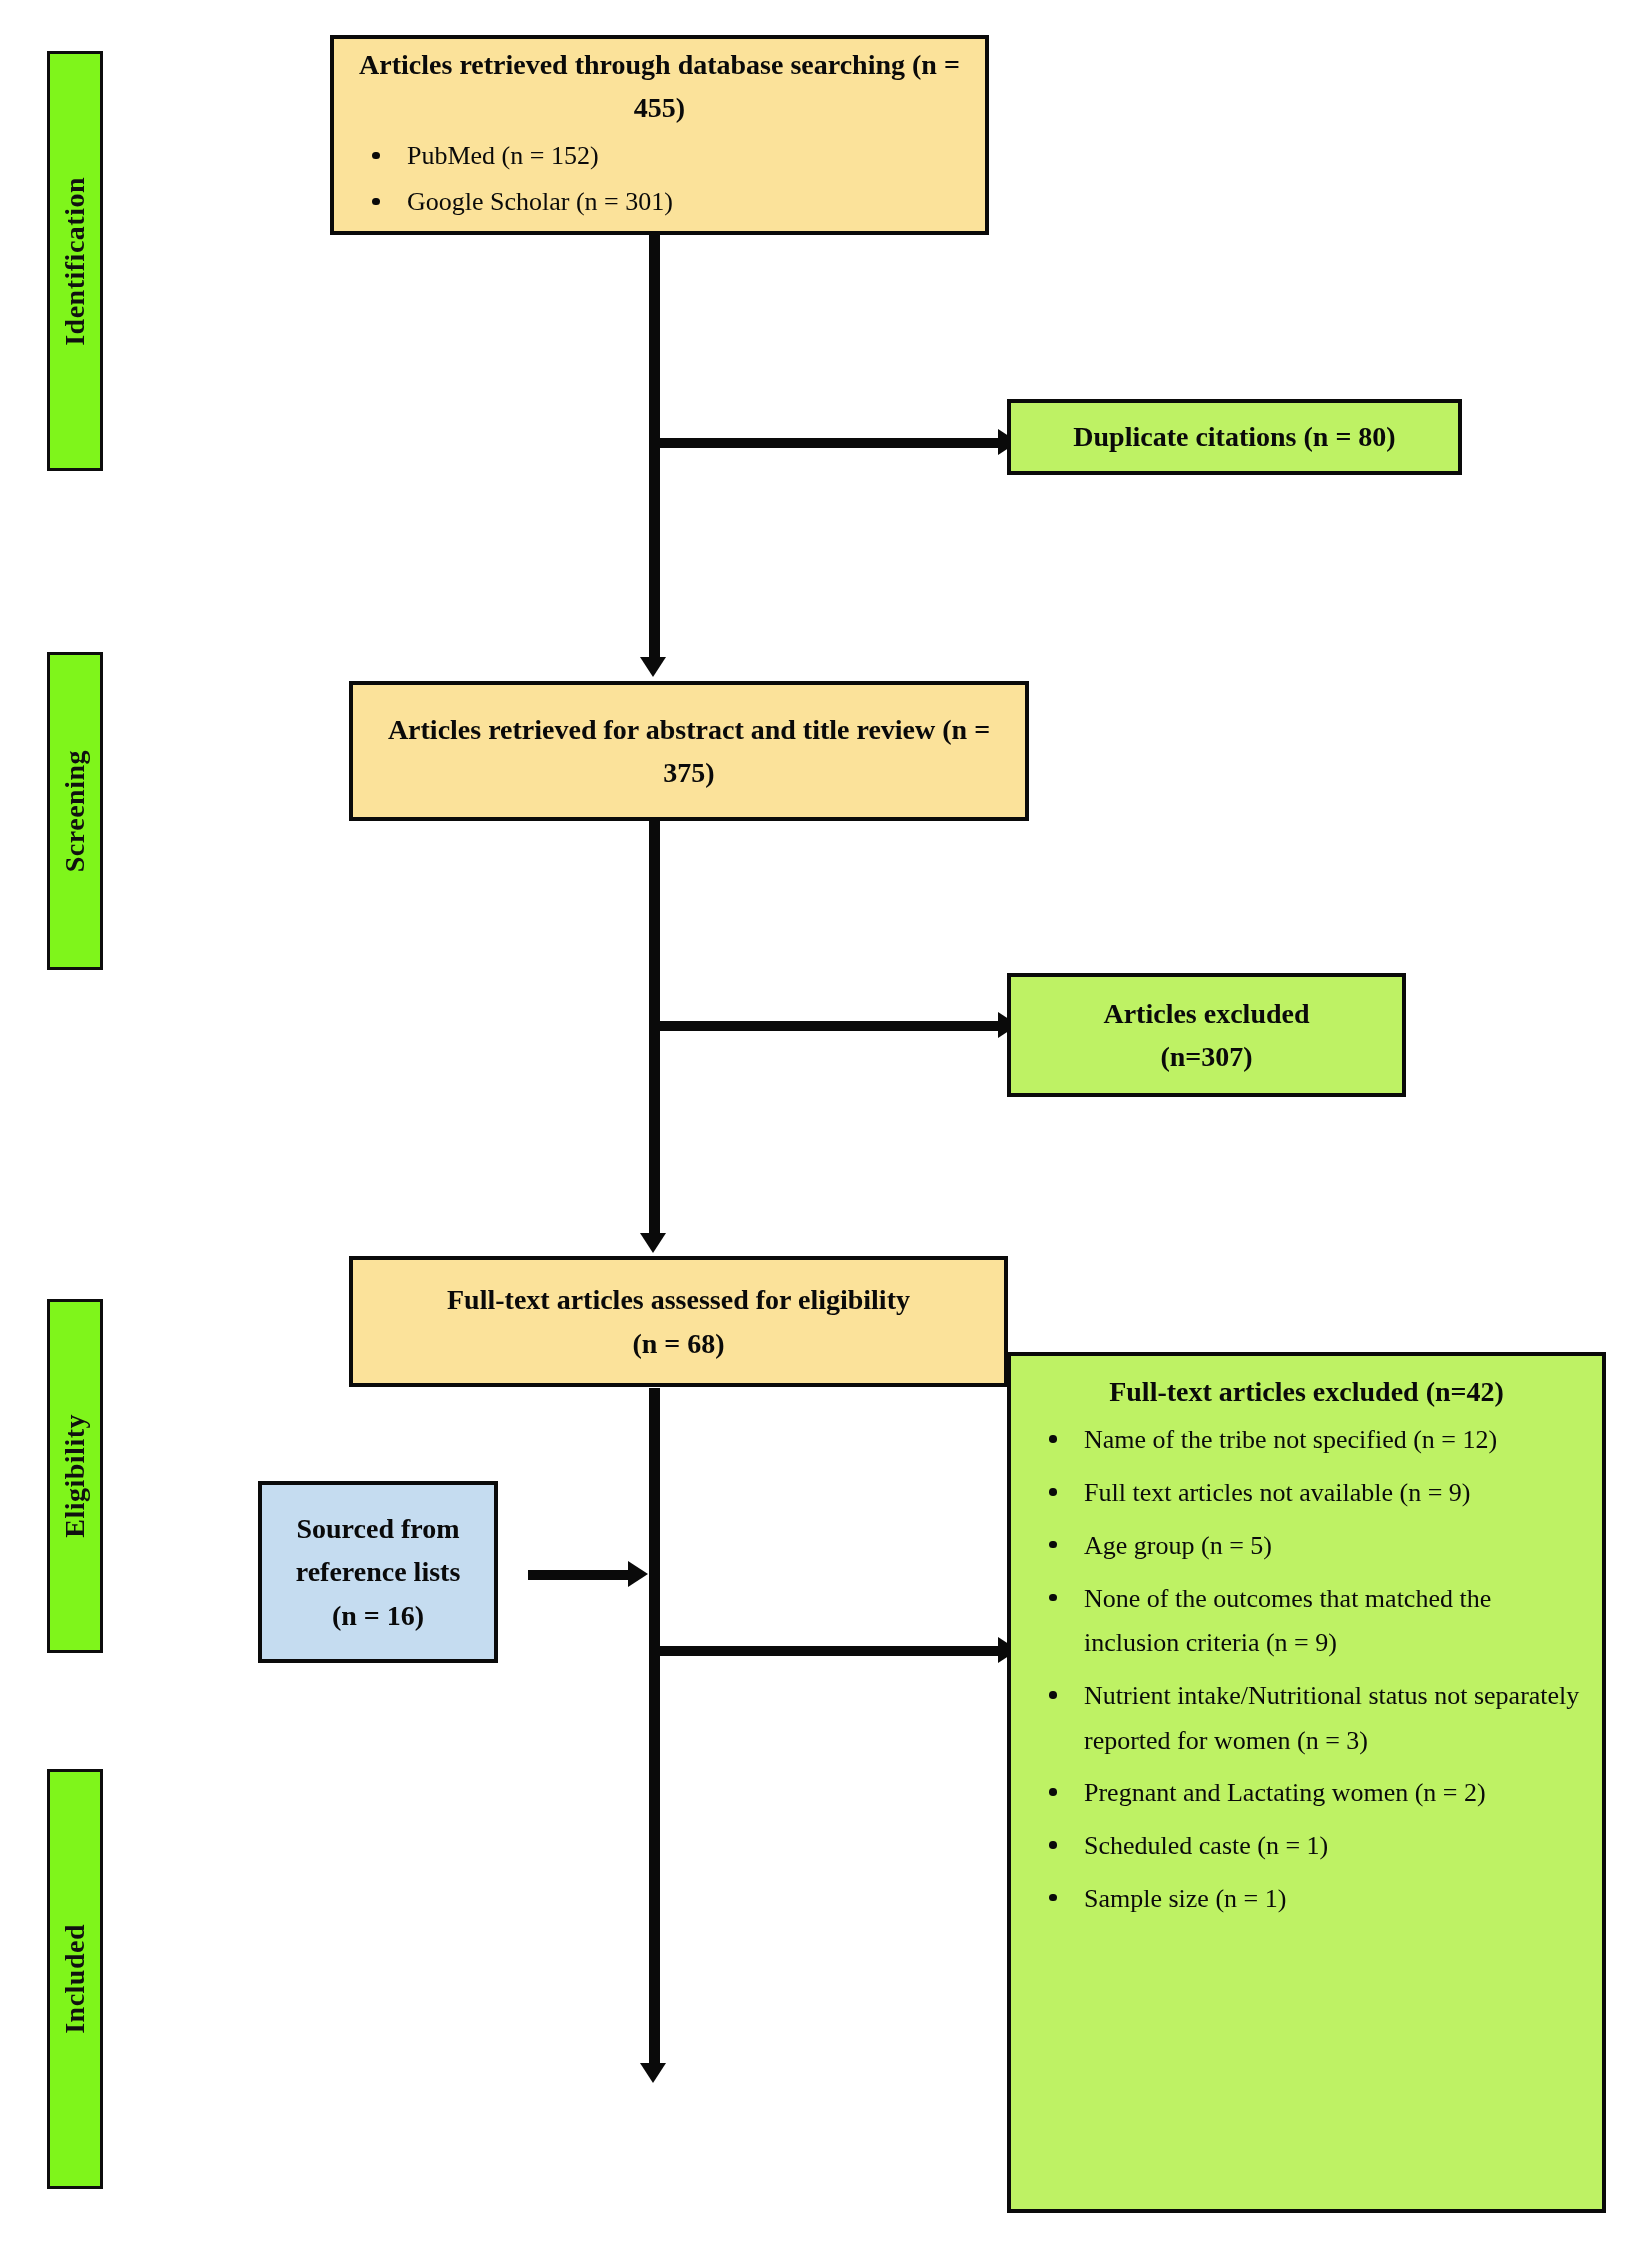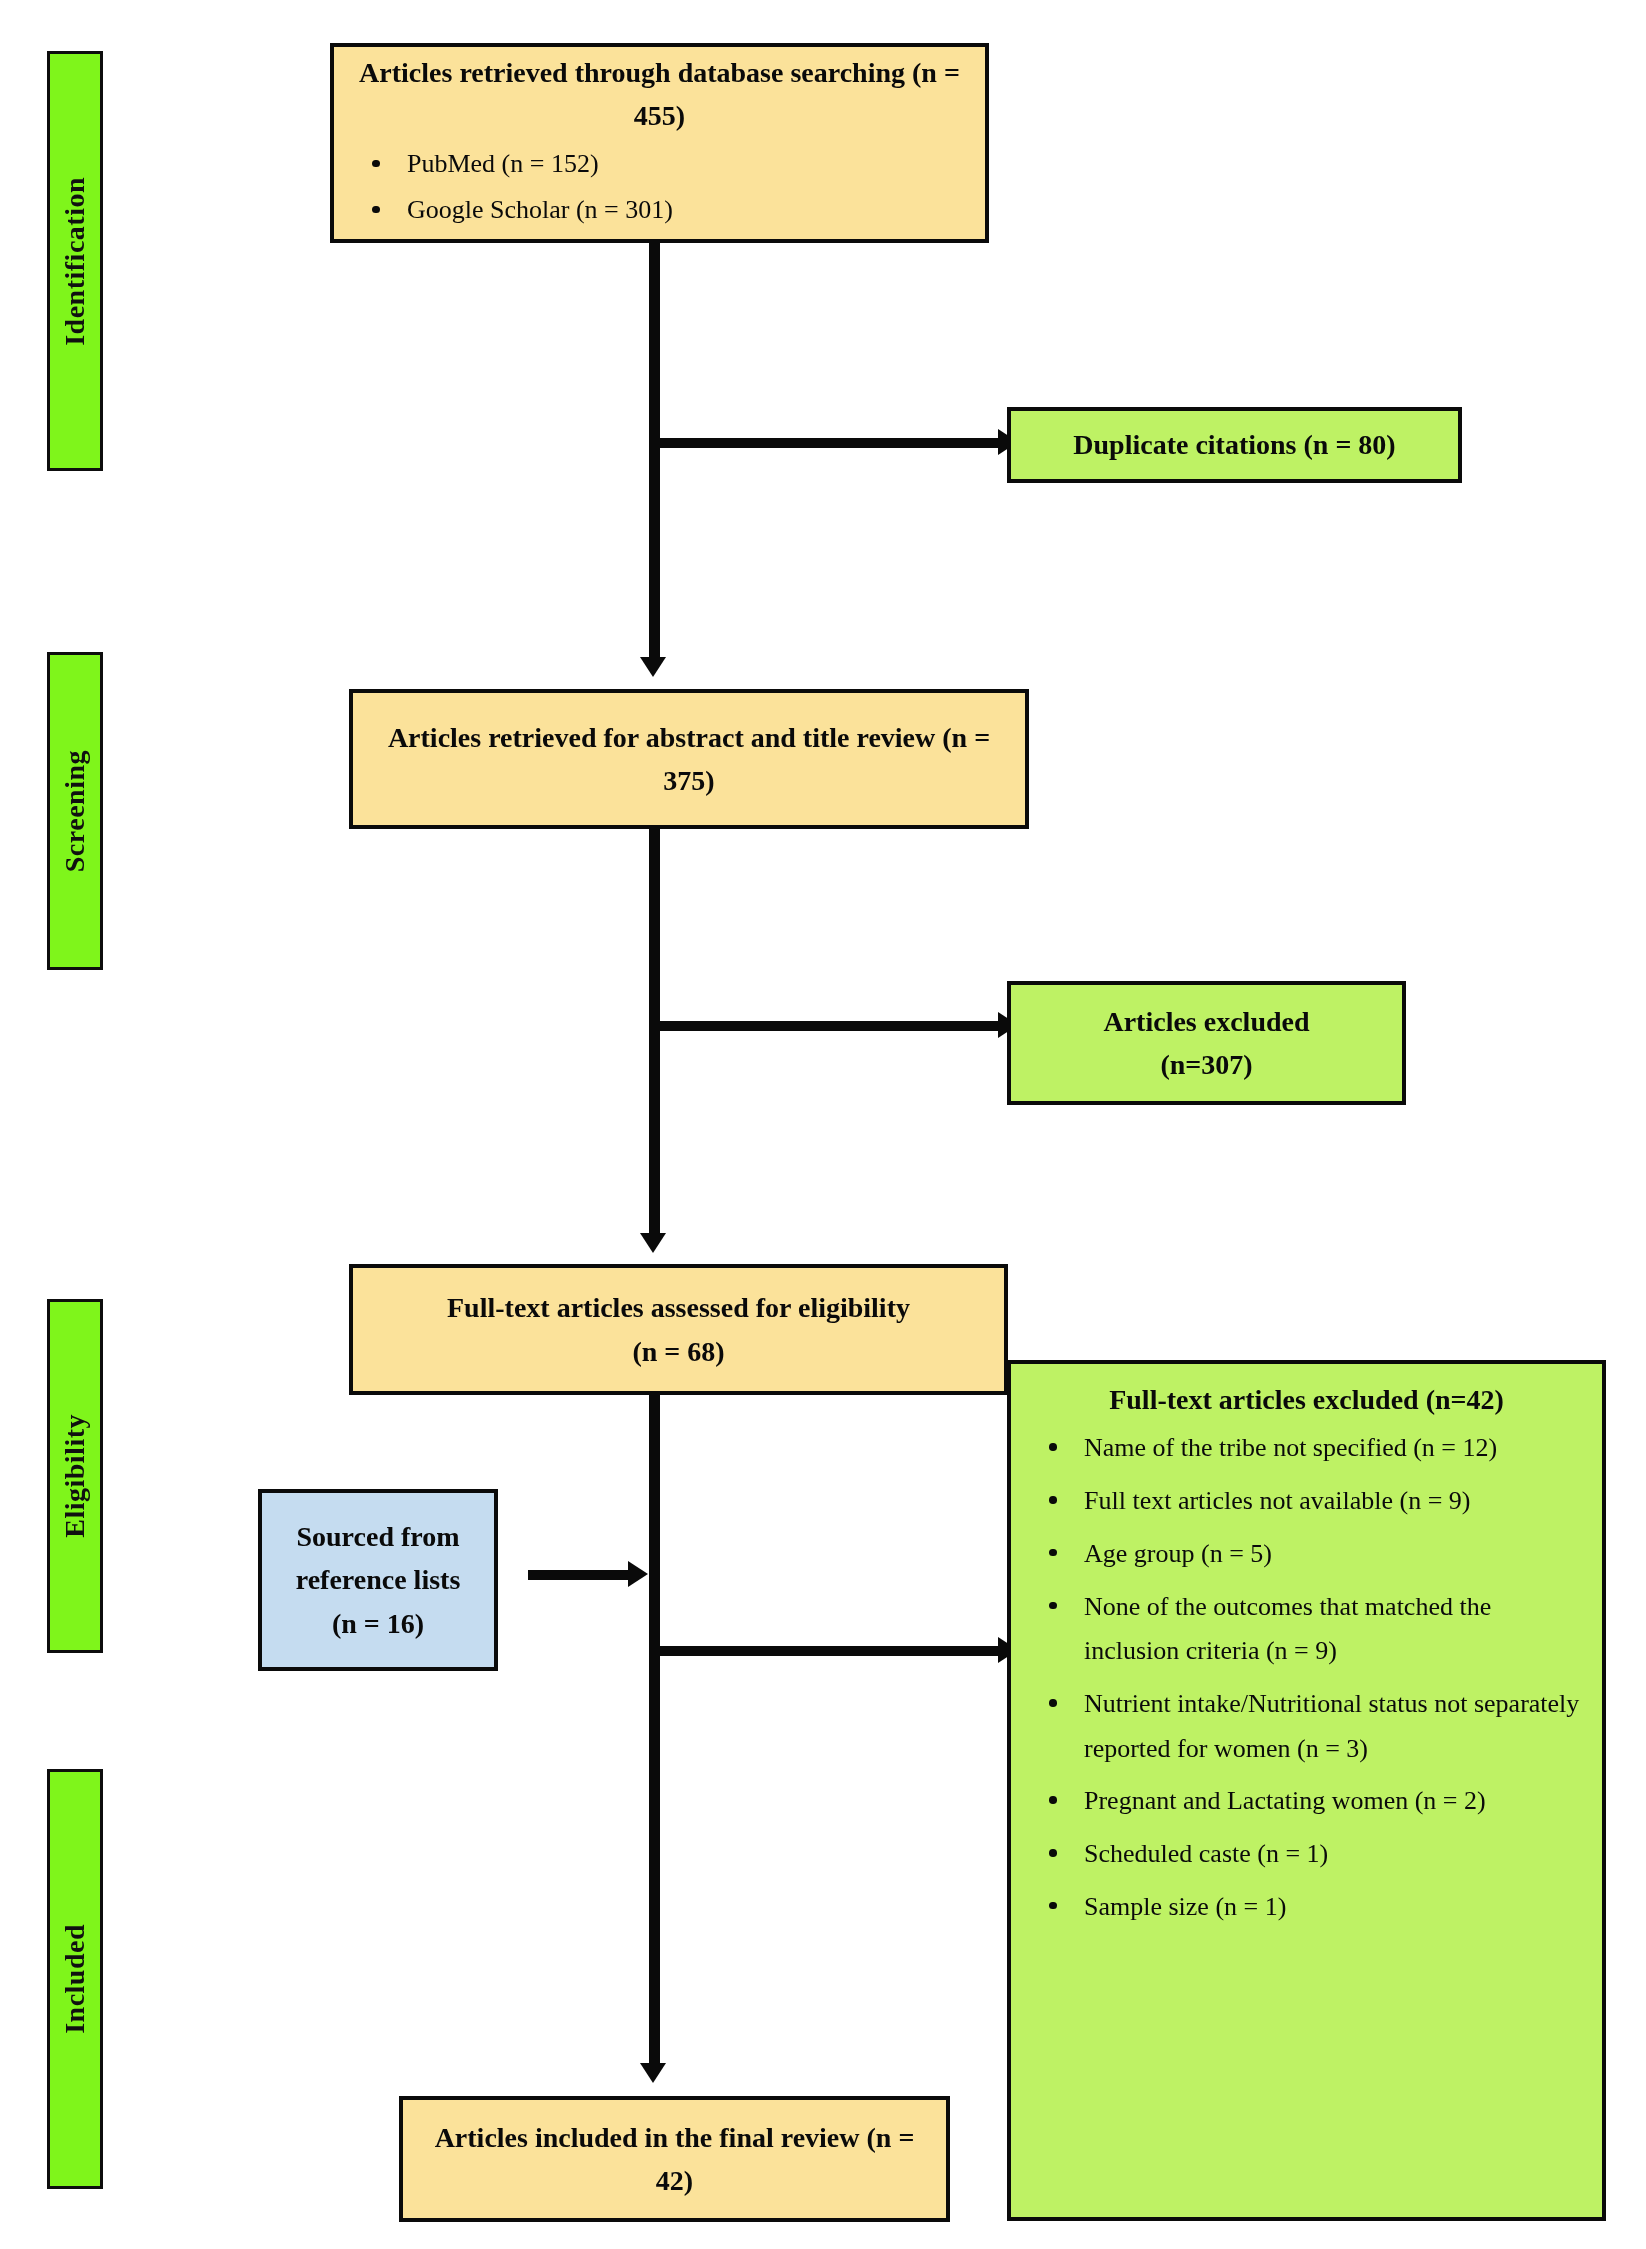--- a/index.html
+++ b/index.html
@@ -35,21 +35,20 @@
     color: #101010;
     white-space: nowrap;
   }
 
   
   .box {
     position: absolute;
     box-sizing: border-box;
     border: 4.5px solid #0a0a0a;
     color: #0a0a0a;
-    margin-top: 8px;
   }
   .box-yellow { background: #fbe29a; }
   .box-blue   { background: #bef264; }
   .box-lightblue { background: #c5dcf0; }
 
   .box-inner {
     width: 100%;
     height: 100%;
     box-sizing: border-box;
     display: flex;
@@ -206,20 +205,15 @@
         <li>Age group (n = 5)</li>
         <li>None of the outcomes that matched the inclusion criteria (n = 9)</li>
         <li>Nutrient intake/Nutritional status not separately reported for women (n = 3)</li>
         <li>Pregnant and Lactating women (n = 2)</li>
         <li>Scheduled caste (n = 1)</li>
         <li>Sample size (n = 1)</li>
       </ul>
     </div>
   </div>
 
-  <div class="box box-yellow" style="left:399px; top:2088px; width:551px; height:126px;">
-    <div class="box-inner">
-      <div class="box-title">Articles included in the final review (n = 42)</div>
-    </div>
-  </div>
 
 </div>
 
 
 </body></html>

